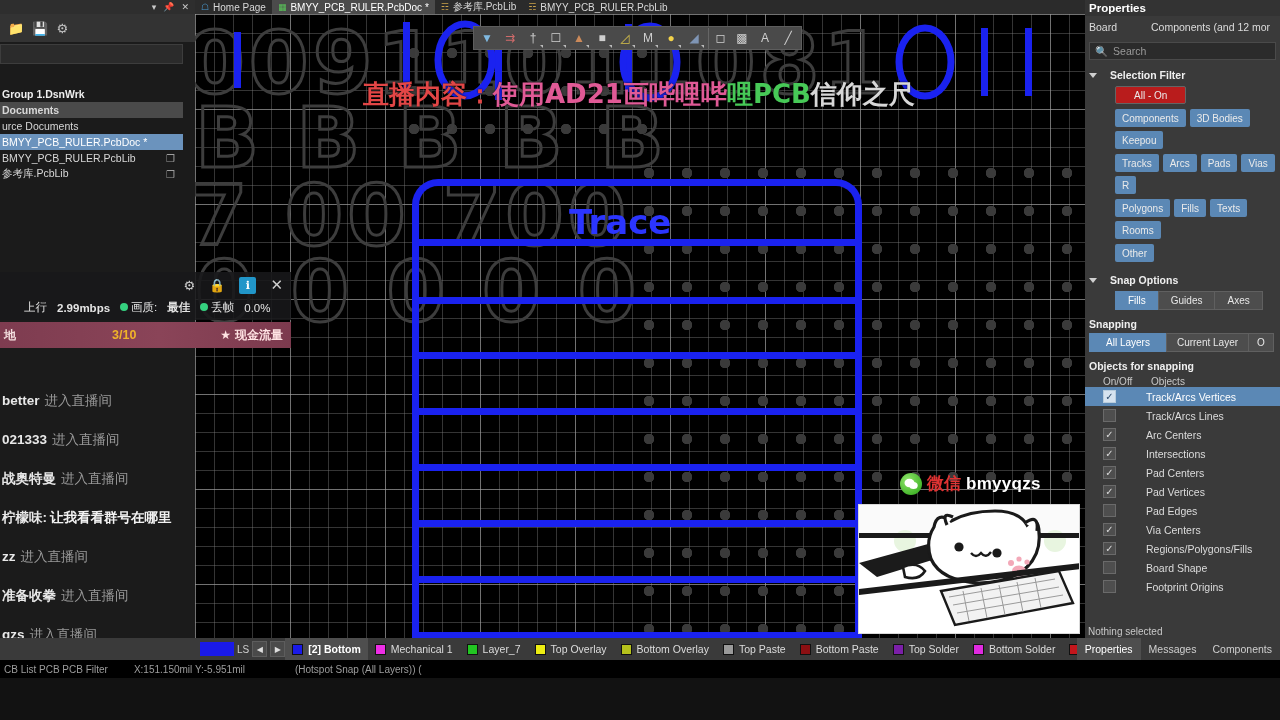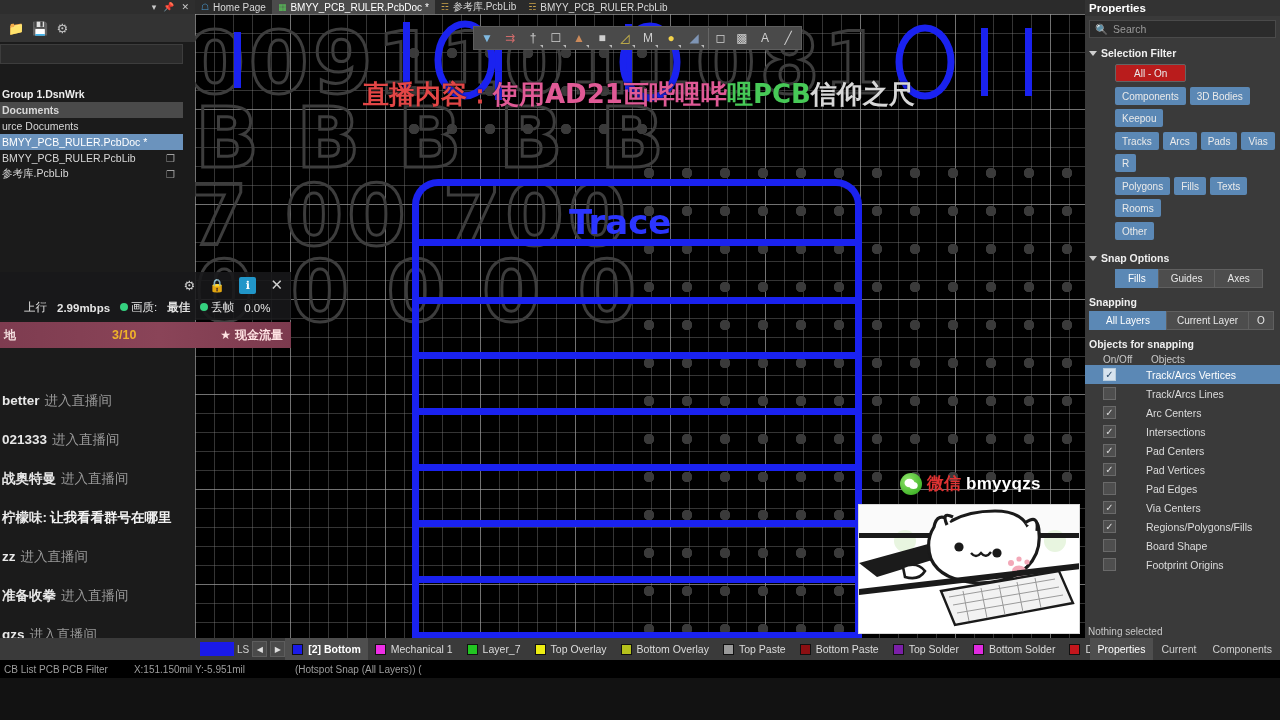--- a/index.html
+++ b/index.html
@@ -199,21 +199,21 @@
   #props { position: absolute; left: 1085px; top: 0; width: 195px; height: 638px; background: #3a3a3a; }
   #props-title { height: 16px; padding-left: 4px; font-size: 11.5px; font-weight: 700; color: #fff; background:#333; display:flex; align-items:center; }
   #props-objrow { height: 22px; display: flex; align-items: center; font-size: 10.5px; color: #dcdcdc; padding: 0 4px; }
   #props-objrow .obj-label { width: 62px; }
   #props-search {
     margin: 4px 4px 0 4px; height: 18px; background: #2b2b2b; border: 1px solid #4a4a4a;
     display: flex; align-items: center; gap: 5px; padding-left: 5px; color: #9a9a9a; font-size: 10.5px;
   }
   .section-hdr {
     margin-top: 9px; padding-left: 4px; font-size: 10.5px; font-weight: 700; color: #efefef;
-    display: flex; align-items: center; gap: 4px;
+    display: flex; align-items: center; gap: 13px;
   }
   .tri { width:0;height:0;border-left:4px solid transparent;border-right:4px solid transparent;border-top:5px solid #cfcfcf; }
   .chiprow { display: flex; flex-wrap: wrap; gap: 4px; padding: 5px 0 0 30px; }
   .chip {
     height: 18px; padding: 0 7px; display: flex; align-items: center;
     font-size: 10px; color: #eaeaea; background: #5b88b5; border-radius: 2px; white-space: nowrap;
   }
   .chip.neutral { background: #b91c1c; border: 1px solid #646464; }
   .segrow { display: flex; padding-left: 30px; margin-top: 5px; }
   .seg {
@@ -501,20 +501,24 @@
       <div class="danmu-row" style="height:34px;">
         <span class="dm-user">洋</span>
         <span class="dm-act">进入直播间</span>
       </div>
     </div>
   </div>
 
   <div id="props">
     <div id="props-title">Properties</div>
 
+    <div id="props-objrow">
+      <span class="obj-label">Board</span>
+      <span>Components (and 12 mor</span>
+    </div>
 
     <div id="props-search">
       <span>🔍</span>
       <span>Search</span>
     </div>
 
     <div class="section-hdr">
       <span class="tri"></span>
       <span>Selection Filter</span>
     </div>
@@ -664,21 +668,21 @@
       <span>Bottom Solder</span>
     </div>
     <div class="ltab">
       <span class="lsw" style="background:#c3161c;"></span>
       <span>Drill G</span>
     </div>
   </div>
 
   <div id="props-tabs">
     <div class="ptab active">Properties</div>
-    <div class="ptab">Current</div>
+    <div class="ptab">Messages</div>
     <div class="ptab">Components</div>
   </div>
 
   <div id="statusbar">
     <span style="padding-left:4px;">CB List    PCB    PCB Filter</span>
     <span style="padding-left:26px;">X:151.150mil  Y:-5.951mil</span>
     <span style="padding-left:50px;">(Hotspot Snap (All Layers)) (</span>
   </div>
 
   <div id="bottom-dark"></div>

